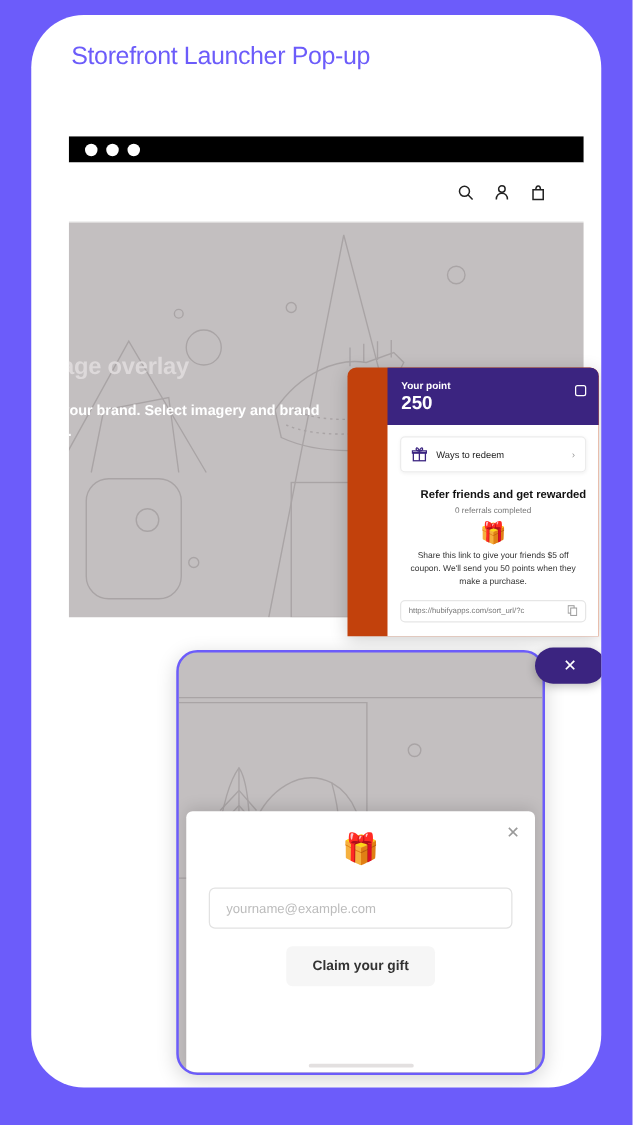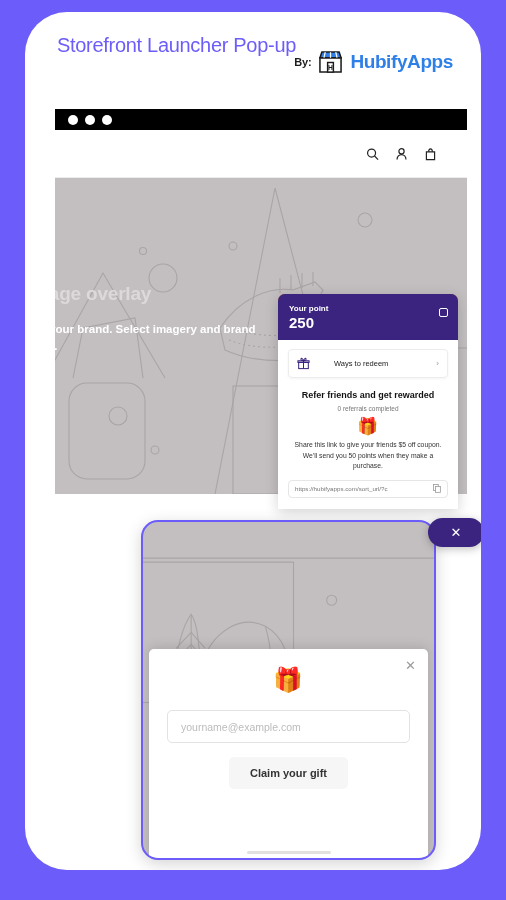--- a/index.html
+++ b/index.html
@@ -71,49 +71,50 @@
   .hero-text{
     position:absolute; left:-28px; top:105px; width:260px;
     color:#fff;
   }
   .hero-title{ font-size:19px; font-weight:bold; color:#ddd9da; letter-spacing:-.2px;}
   .hero-sub{ margin-top:16px; font-size:11.5px; font-weight:bold; line-height:1.5;}
 
   
   .rewards{
     position:absolute; left:253px; top:282px;
-    width:180px; height:215px;
+    width:201px; height:215px;
     background:#c2410c;
     border-radius:7px 7px 0 0;
     box-shadow:0 3px 14px rgba(0,0,0,.18);
     overflow:hidden;
+    padding-left:32px;
   }
   .rw-head{
     background:#3b2480;
     padding:10px 11px 9px 11px;
     position:relative;
   }
   .rw-head-label{ color:#fff; font-size:8px; font-weight:bold;}
   .rw-head-points{ color:#fff; font-size:15px; font-weight:bold; margin-top:1px;}
   .rw-min{
     position:absolute; right:10px; top:14px;
     width:9px;height:9px;border:1.4px solid #fff; border-radius:2px;
   }
   .rw-body{ padding:9px 10px 0 10px; background:#fff;}
   .rw-card{
     border:1px solid #ececec; border-radius:4px;
-    display:flex; align-items:center; gap:24px;
+    display:flex; align-items:center; gap:7px;
     padding:7px 8px;
     box-shadow:0 1px 3px rgba(0,0,0,.05);
   }
   .gift-sm{width:13px;height:13px;display:block;}
   .rw-card-label{ font-size:7.5px; color:#222; flex:1;}
   .chev{ font-size:8px; color:#999;}
   .rw-refer{
-    text-align:center; margin-top:12px;
+    text-align:right; margin-top:12px;
     font-size:9px; font-weight:bold; color:#111;
   }
   .rw-count{ text-align:center; margin-top:5px; font-size:6.5px; color:#777;}
   .rw-emoji{ text-align:center; margin-top:6px; font-size:17px; line-height:1;}
   .rw-desc{
     text-align:center; margin-top:5px;
     font-size:6.8px; color:#333; line-height:1.55;
     padding:0 4px;
   }
   .rw-link{
@@ -200,36 +201,20 @@
     bottom:4px; width:84px; height:3px; background:#e3e0e0; border-radius:2px;
   }
 </style>
 </head>
 <body>
 
 <div class="page-card">
 
   <div class="header">
     <div class="title">Storefront Launcher Pop-up</div>
-    <div class="byline">
-      <span class="by-label">By:</span>
-      <span>
-        <svg class="shop-icon" viewBox="0 0 28 25">
-          <path d="M3 8 L5 2 L23 2 L25 8 Z" fill="#2f7fe8"></path>
-          <path d="M3 8 L25 8 L25 23 L3 23 Z" fill="#fff" stroke="#1b1b1b" stroke-width="1.6"></path>
-          <path d="M3 8 L5 2 L23 2 L25 8 Z" fill="none" stroke="#1b1b1b" stroke-width="1.6"></path>
-          <path d="M8.5 2.3 L7.2 8" stroke="#fff" stroke-width="1.3"></path>
-          <path d="M14 2.3 L14 8" stroke="#fff" stroke-width="1.3"></path>
-          <path d="M19.5 2.3 L20.8 8" stroke="#fff" stroke-width="1.3"></path>
-          <rect x="11" y="13" width="6" height="10" fill="#fff" stroke="#1b1b1b" stroke-width="1.5"></rect>
-          <text x="14" y="21" font-size="7" font-family="Liberation Sans, sans-serif" font-weight="bold" fill="#1b1b1b" text-anchor="middle">H</text>
-        </svg>
-      </span>
-      <span class="brand-text">HubifyApps</span>
-    </div>
   </div>
 
   <div class="browser">
 
     <div class="browser-bar">
       <span class="dot"></span>
       <span class="dot"></span>
       <span class="dot"></span>
     </div>
 

